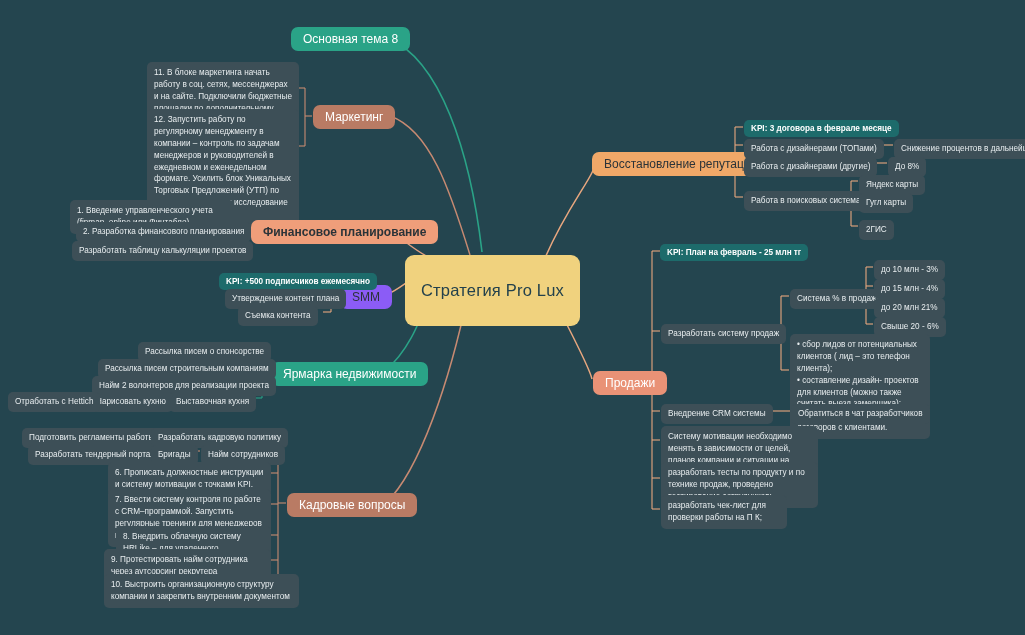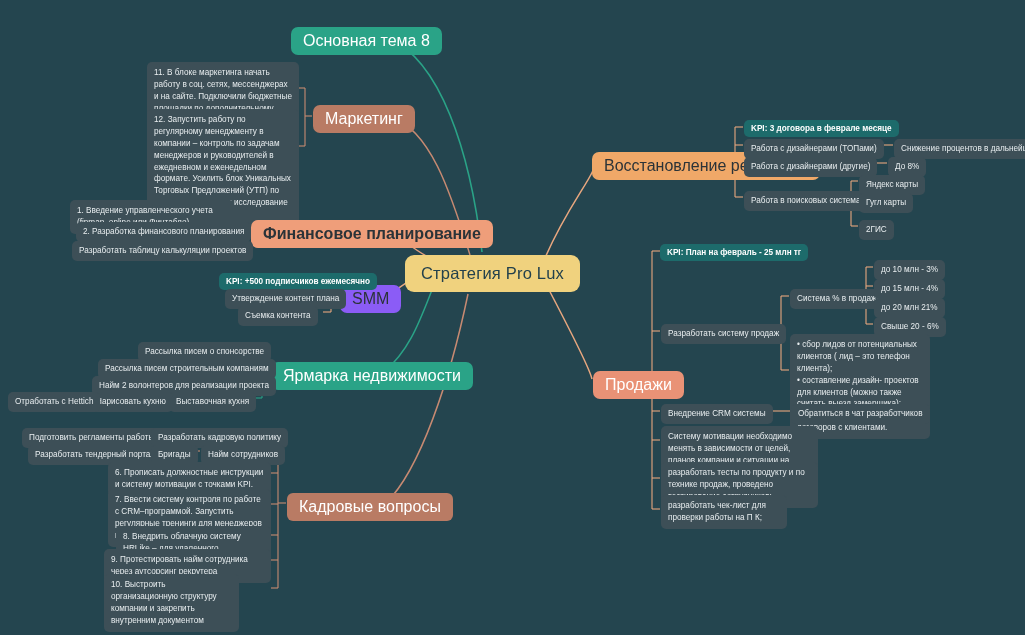--- a/index.html
+++ b/index.html
@@ -11,37 +11,37 @@
     position:relative;
   }
   #canvas{position:absolute;inset:0;width:1025px;height:635px;}
   svg.links{position:absolute;left:0;top:0;width:1025px;height:635px;pointer-events:none;}
 
   .node{position:absolute;box-sizing:border-box;}
 
   
   .central{
     background:#f0d27e;color:#23414c;
-    border-radius:9px;padding:9px 16px;
+    border-radius:9px;padding:26px 16px;
     font-size:16.5px;letter-spacing:.2px;
     white-space:nowrap;
   }
 
   
   .pill{
     border-radius:7px;padding:5px 12px;
-    font-size:16px;color:#ffffff;white-space:nowrap;
+    font-size:12px;color:#ffffff;white-space:nowrap;
     text-align:center;
   }
   .pill.teal{background:#2aa387;}
   .pill.brown{background:#b97b64;}
   .pill.orange{background:#f0a868;color:#2b3338;}
   .pill.salmon{background:#e99276;color:#ffffff;}
   .pill.coral{background:#ef9e7a;color:#2b3338;font-weight:bold;}
-  .pill.brown2{background:#b97b64;color:#ffffff;border-radius:6px;}
+  .pill.brown2{background:#b97b64;color:#ffffff;}
   .pill.orange2{background:#8b5cf6;color:#2b3338;}
 
   
   .box{
     background:#3d4f57;color:#e8edef;
     border-radius:5px;padding:4px 7px;
     font-size:8.2px;line-height:1.45;
   }
   .box.multi{padding:5px 7px;}
   .kpi{
@@ -172,21 +172,21 @@
   <div class="node pill brown2" style="left:287px;top:493px;">Кадровые вопросы</div>
   <div class="node box nowrap" style="left:22px;top:428px;">Подготовить регламенты работы</div>
   <div class="node box nowrap" style="left:151px;top:428px;">Разработать кадровую политику</div>
   <div class="node box nowrap" style="left:28px;top:445px;">Разработать тендерный портал</div>
   <div class="node box nowrap" style="left:151px;top:445px;">Бригады</div>
   <div class="node box nowrap" style="left:201px;top:445px;">Найм сотрудников</div>
   <div class="node box multi" style="left:108px;top:462px;width:163px;">6. Прописать должностные инструкции и систему мотивации с точками KPI.</div>
   <div class="node box multi" style="left:108px;top:489px;width:163px;">7. Ввести систему контроля по работе с CRM–программой. Запустить регулярные тренинги для менеджеров и управленцев.</div>
   <div class="node box multi" style="left:116px;top:526px;width:155px;">8. Внедрить облачную систему  HRLike – для удаленного управления рекрутингом</div>
   <div class="node box multi" style="left:104px;top:549px;width:167px;">9. Протестировать найм сотрудника через аутсорсинг рекрутера</div>
-  <div class="node box multi" style="left:104px;top:574px;width:135px;">10. Выстроить организационную структуру компании и закрепить внутренним документом</div>
+  <div class="node box multi" style="left:104px;top:574px;width:195px;">10. Выстроить организационную структуру компании и закрепить внутренним документом</div>
 
   <div class="node pill orange" style="left:592px;top:152px;">Восстановление репутации</div>
   <div class="node kpi nowrap" style="left:744px;top:120px;">KPI: 3 договора в феврале месяце</div>
   <div class="node box nowrap" style="left:744px;top:139px;">Работа с дизайнерами (ТОПами)</div>
   <div class="node box nowrap" style="left:894px;top:139px;">Снижение процентов в дальнейшем до 11%</div>
   <div class="node box nowrap" style="left:744px;top:157px;">Работа с дизайнерами (другие)</div>
   <div class="node box nowrap" style="left:888px;top:157px;">До 8%</div>
   <div class="node box nowrap" style="left:744px;top:191px;">Работа в поисковых системах</div>
   <div class="node box nowrap" style="left:859px;top:175px;">Яндекс карты</div>
   <div class="node box nowrap" style="left:859px;top:193px;">Гугл карты</div>

